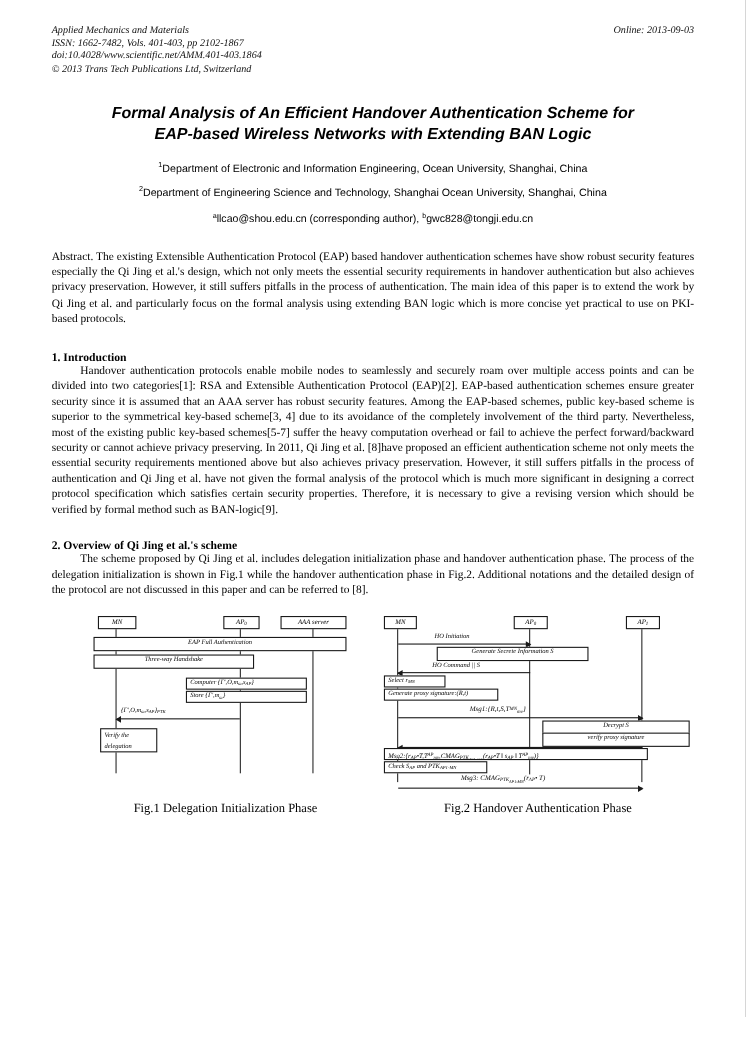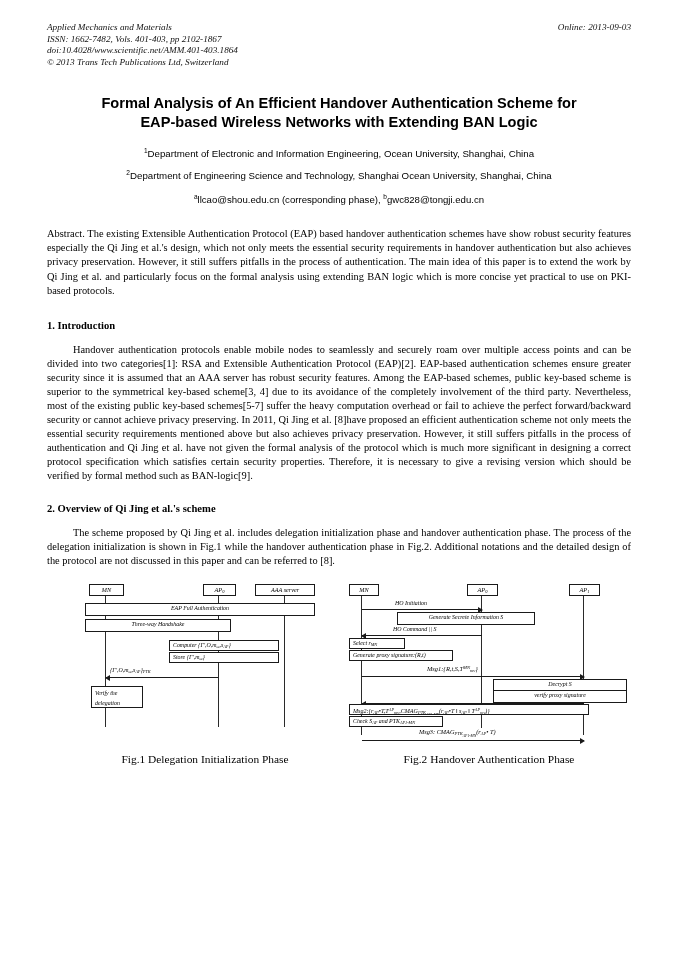--- a/index.html
+++ b/index.html
@@ -44,20 +44,21 @@
 
   
   .title {
     font-family: "Liberation Sans", sans-serif;
     font-weight: bold;
     font-size: 14.6px;
     line-height: 19px;
     text-align: center;
     color: #000;
     margin-top: 26px;
+    font-style: italic;
   }
   .authors {
     font-family: "Liberation Sans", sans-serif;
     font-size: 14.4px;
     text-align: center;
     margin-top: 14px;
     color: #000;
   }
   .affil {
     font-family: "Liberation Sans", sans-serif;
@@ -98,21 +99,21 @@
   .abstract b { font-weight: normal; }
 
   .h2 {
     font-family: "Liberation Serif", serif;
     font-weight: bold;
     font-size: 10.6px;
     color: #000;
   }
   .h2.s1 { margin-top: 22px; }
   .h2.s2 { margin-top: 20px; }
-  .para.body { margin-top: 12px; text-indent: 26px; }
+  .para.body { margin-top: 0; text-indent: 26px; }
 
   
   .figs {
     position: relative;
     margin-top: 14px;
     height: 200px;
   }
   .figbox {
     position: absolute;
     top: 0;
@@ -230,21 +231,21 @@
 
 
     <div class="affil a1">
       <sup>1</sup><span>Department of Electronic and Information Engineering, Ocean University, Shanghai, China</span>
     </div>
     <div class="affil a2">
       <sup>2</sup><span>Department of Engineering Science and Technology, Shanghai Ocean University, Shanghai, China</span>
     </div>
 
     <div class="emails">
-      <sup>a</sup><span>llcao@shou.edu.cn (corresponding phase), </span><sup>b</sup><span>gwc828@tongji.edu.cn</span>
+      <sup>a</sup><span>llcao@shou.edu.cn (corresponding author), </span><sup>b</sup><span>gwc828@tongji.edu.cn</span>
     </div>
 
 
     <div class="para abstract">
       <b>Abstract.</b><span> The existing Extensible Authentication Protocol (EAP) based handover authentication schemes have show robust security features especially the Qi Jing et al.'s design, which not only meets the essential security requirements in handover authentication but also achieves privacy preservation. However, it still suffers pitfalls in the process of authentication. The main idea of this paper is to extend the work by Qi Jing et al. and particularly focus on the formal analysis using extending BAN logic which is more concise yet practical to use on PKI-based protocols.</span>
     </div>
 
     <div class="h2 s1">1. Introduction</div>
     <div class="para body">Handover authentication protocols enable mobile nodes to seamlessly and securely roam over multiple access points and can be divided into two categories[1]: RSA and Extensible Authentication Protocol (EAP)[2]. EAP-based authentication schemes ensure greater security since it is assumed that an AAA server has robust security features. Among the EAP-based schemes, public key-based scheme is superior to the symmetrical key-based scheme[3, 4] due to its avoidance of the completely involvement of the third party. Nevertheless, most of the existing public key-based schemes[5-7] suffer the heavy computation overhead or fail to achieve the perfect forward/backward security or cannot achieve privacy preserving. In 2011, Qi Jing et al. [8]have proposed an efficient authentication scheme not only meets the essential security requirements mentioned above but also achieves privacy preservation. However, it still suffers pitfalls in the process of authentication and Qi Jing et al. have not given the formal analysis of the protocol which is much more significant in designing a correct protocol specification which satisfies certain security properties. Therefore, it is necessary to give a revising version which should be verified by formal method such as BAN-logic[9].</div>
 

